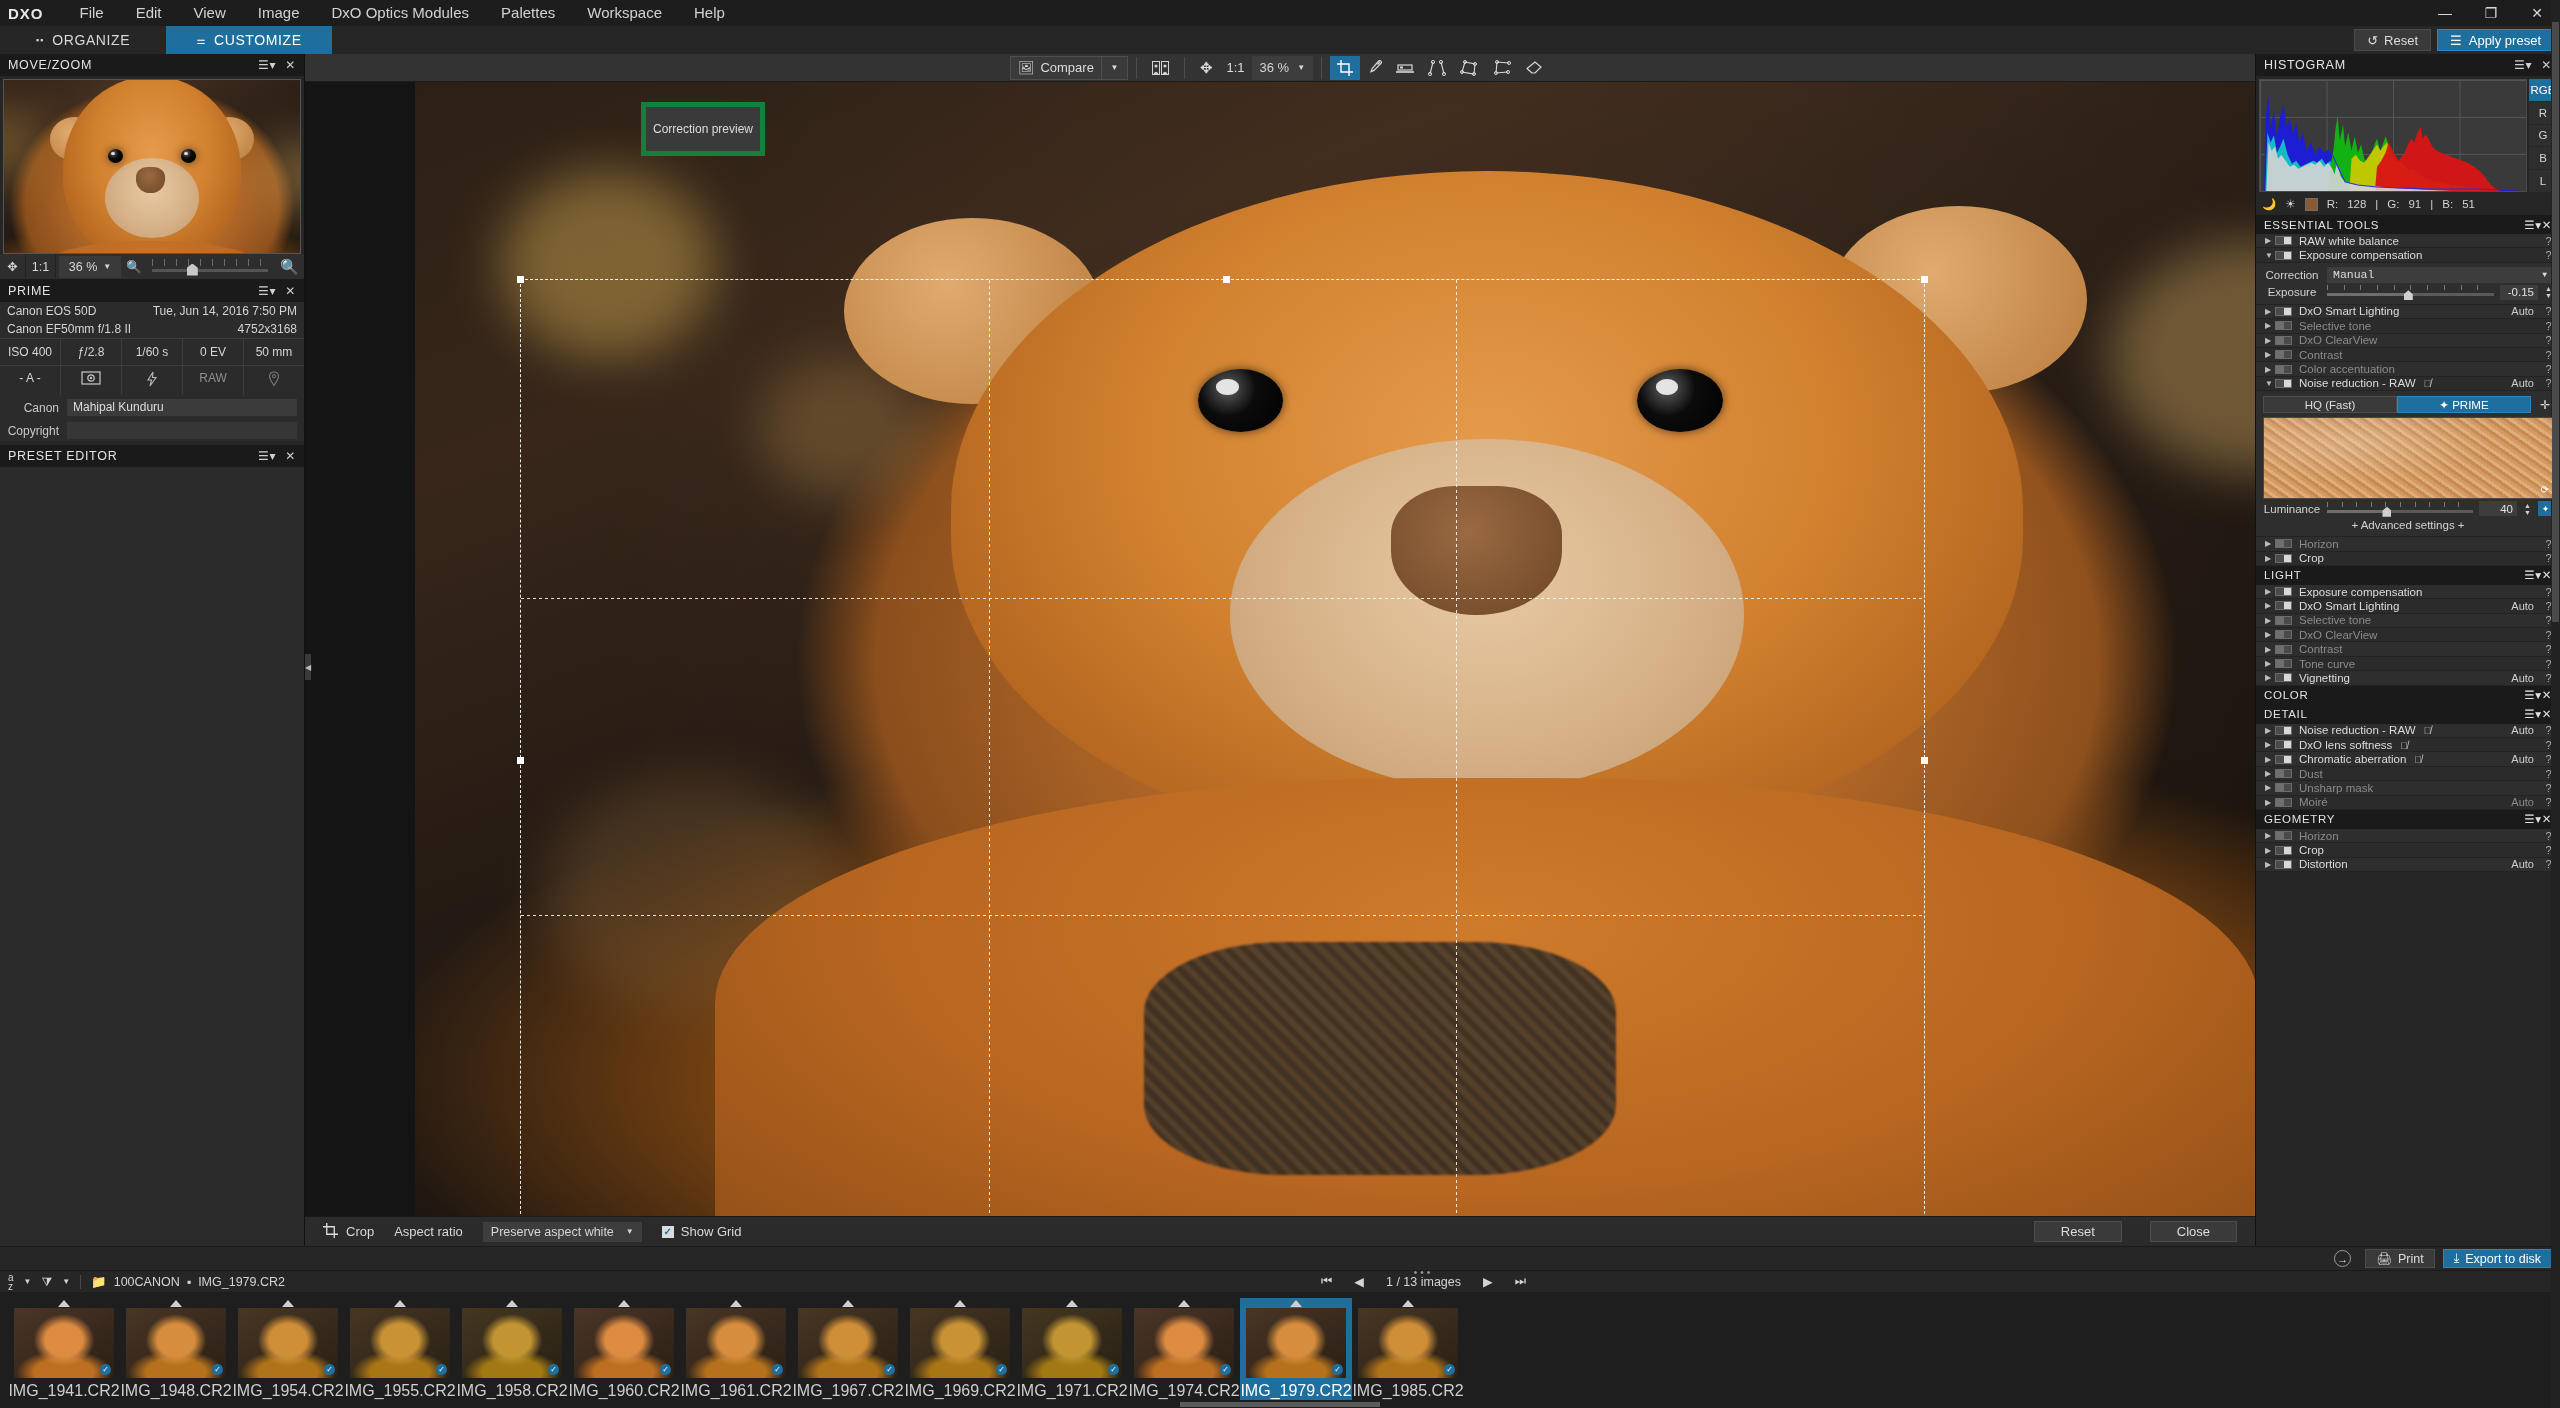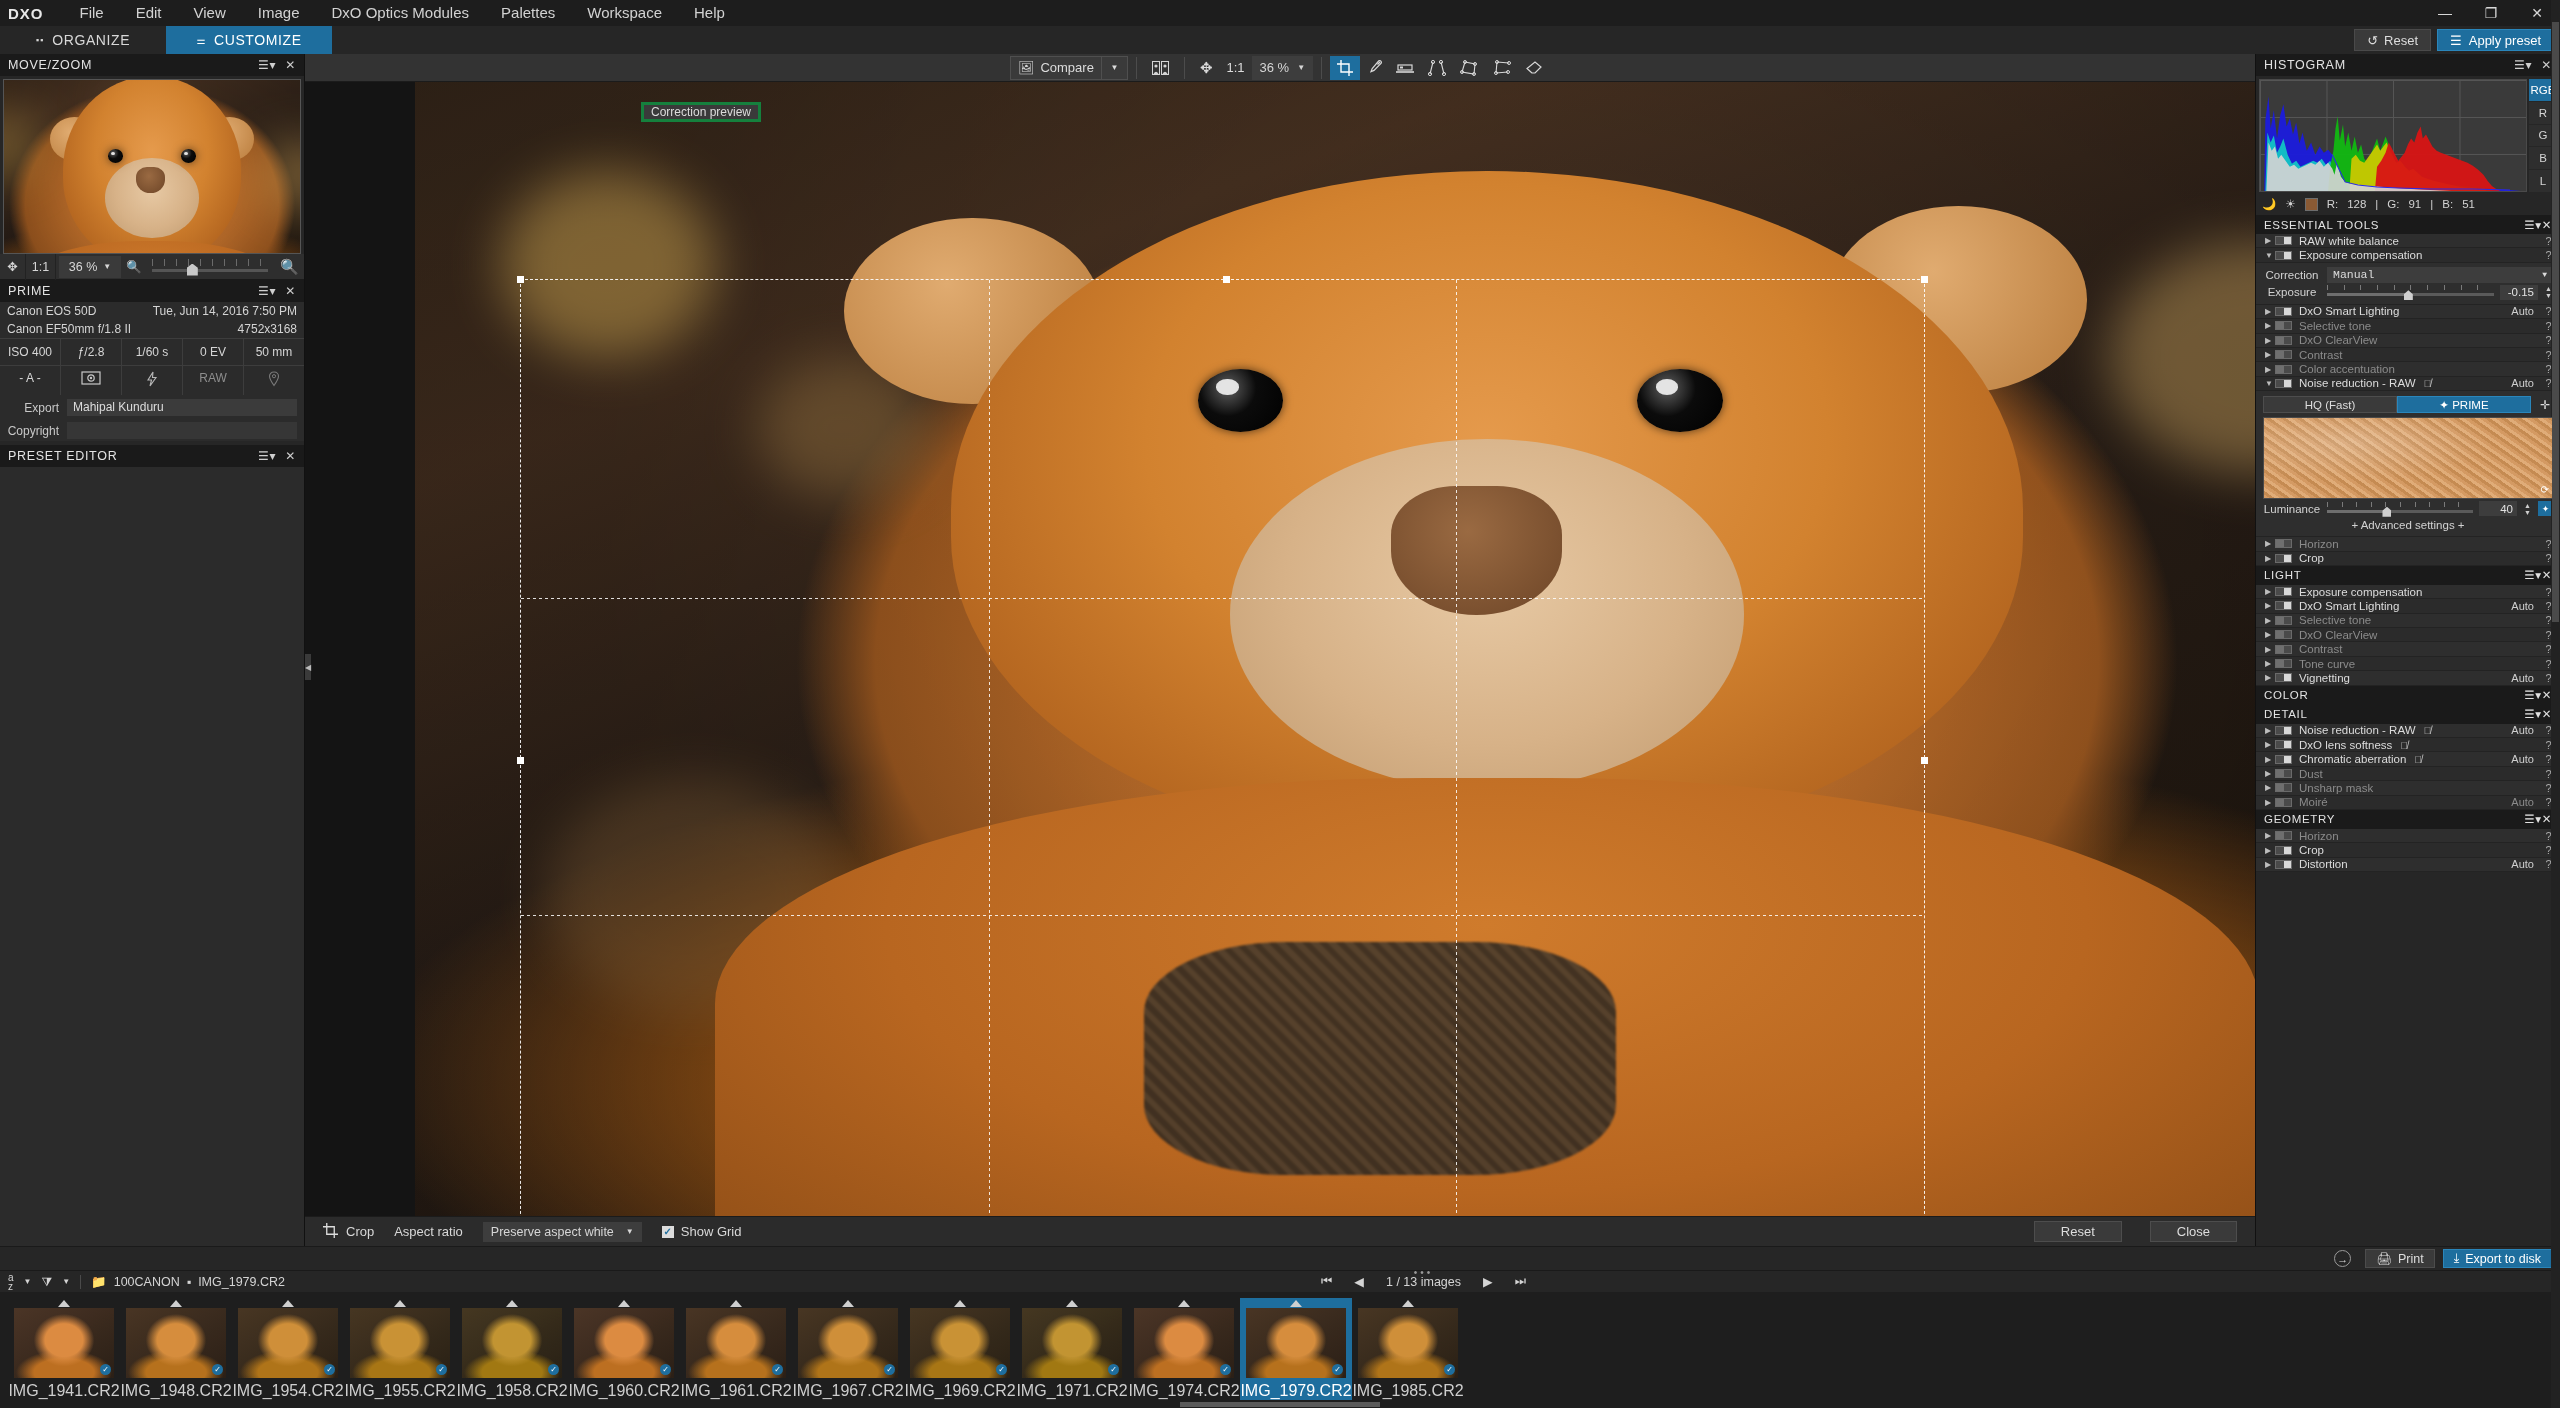--- a/index.html
+++ b/index.html
@@ -108,22 +108,22 @@
         background:repeating-linear-gradient(45deg,#2c2721 0 6px,#43392d 6px 12px);
         opacity:.85; border-radius:30%; filter:blur(1px); }
 
   
   .cropbox{ position:absolute; border:1px dashed rgba(255,255,255,.9); }
   .gridline{ position:absolute; background:
       repeating-linear-gradient(to right, rgba(255,255,255,.85) 0 3px, transparent 3px 6px); }
   .gridline.v{ background:
       repeating-linear-gradient(to bottom, rgba(255,255,255,.85) 0 3px, transparent 3px 6px); }
   .handle{ position:absolute; width:7px; height:7px; background:#fff; }
-  .tooltip{ position:absolute; background:#3a3a3a; border:3px solid #15803d; color:#dcdcdc;
-            font-size:12px; padding:0 7px; }
+  .tooltip{ position:absolute; background:#3a3a3a; border:5px solid #15803d; color:#dcdcdc;
+            font-size:12px; padding:15px 7px; }
 
   
   .toolbar{ position:absolute; left:0; right:0; top:0; height:28px; display:flex;
             align-items:center; justify-content:center; gap:0; background:#333;
             border-bottom:1px solid #1b1b1b; }
   .tbgroup{ display:flex; align-items:center; height:24px; }
   .tbtn{ height:24px; min-width:26px; display:flex; align-items:center; justify-content:center;
          gap:6px; padding:0 7px; font-size:13px; color:#dcdcdc; }
   .tbtn.framed{ border:1px solid #4f4f4f; background:#3a3a3a; }
   .tbtn.active{ background:#1e6e9e; }
@@ -384,21 +384,21 @@
           </div>
           <div class="exifcell dim">RAW</div>
           <div class="exifcell">
             <svg width="12" height="16" viewBox="0 0 12 16">
               <path d="M6 1 C3 1 1.5 3 1.5 5.2 C1.5 8 6 14.5 6 14.5 C6 14.5 10.5 8 10.5 5.2 C10.5 3 9 1 6 1 Z" fill="none" stroke="#7a7a7a" stroke-width="1.1"></path>
               <circle cx="6" cy="5.2" r="1.6" fill="none" stroke="#7a7a7a" stroke-width="1"></circle>
             </svg>
           </div>
         </div>
         <div class="authrow">
-          <div class="authlbl">Export</div>
+          <div class="authlbl">Canon</div>
           <div class="authfld">Mahipal Kunduru</div>
         </div>
         <div class="authrow">
           <div class="authlbl">Copyright</div>
           <div class="authfld empty"></div>
         </div>
       </div>
 
       <div class="palhdr" style="margin-top:4px;">
         <span>PRESET EDITOR</span>

